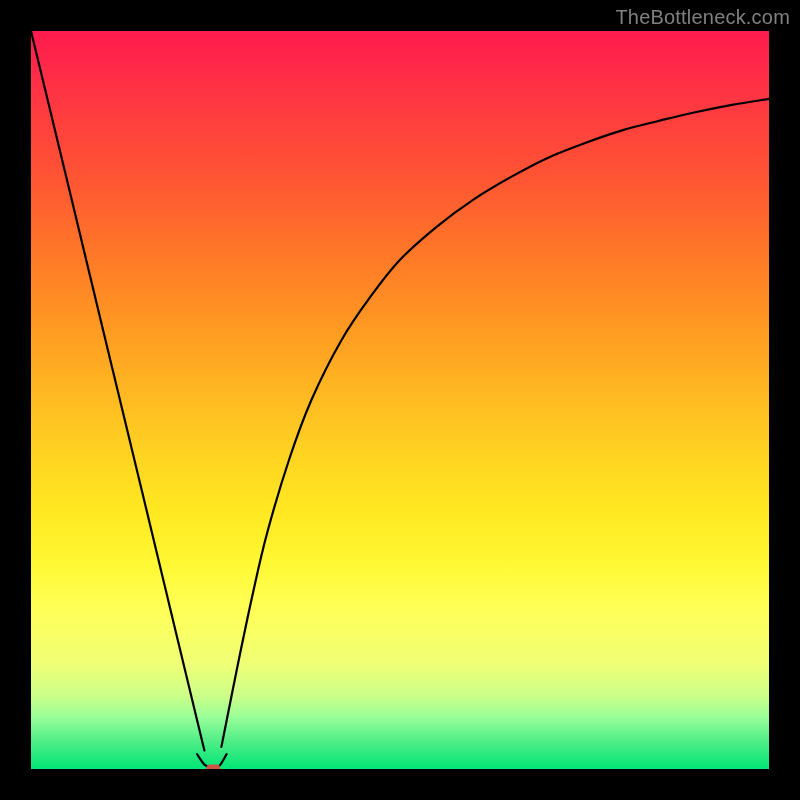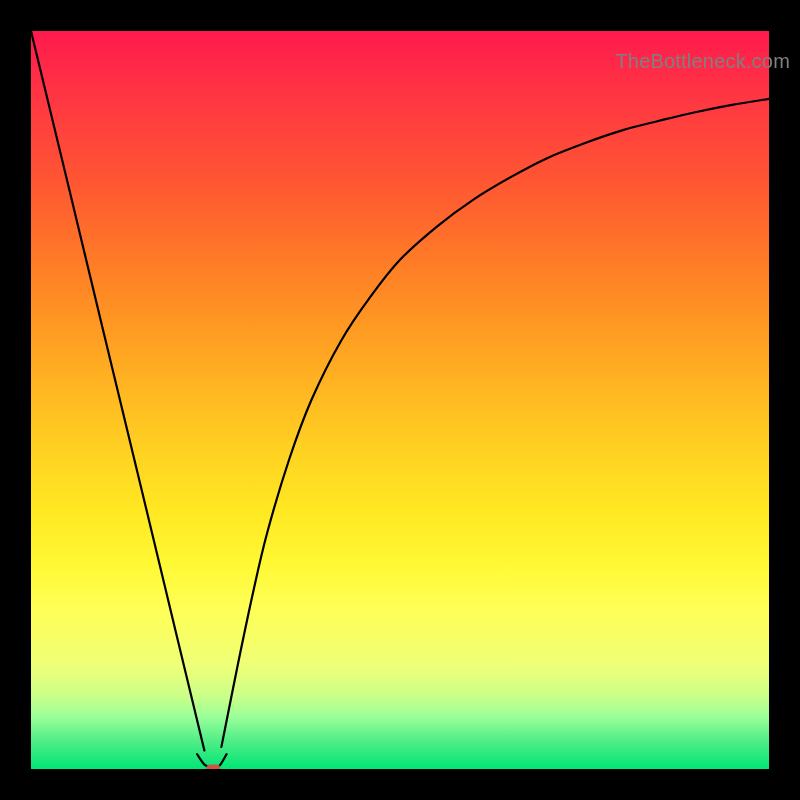--- a/index.html
+++ b/index.html
@@ -57,21 +57,20 @@
     fill: #cc5544;
   }
   .watermark {
     position: absolute;
     top: 6px;
     right: 10px;
     font-family: Arial, Helvetica, sans-serif;
     font-size: 20px;
     color: #808080;
     letter-spacing: 0.2px;
-    margin-top: 44px;
   }
 </style>
 </head>
 <body>
 
 <div class="frame">
   <div class="plot-area">
     <div class="gradient-bg"></div>
     <svg class="curve-svg" viewBox="0 0 738 738" preserveAspectRatio="none">
       <path id="left-path" class="curve-path" d="M 0.0 0.0 L 36.9 152.8 L 73.8 306.3 L 110.7 459.0 L 147.6 612.5 L 173.4 719.5"></path>

